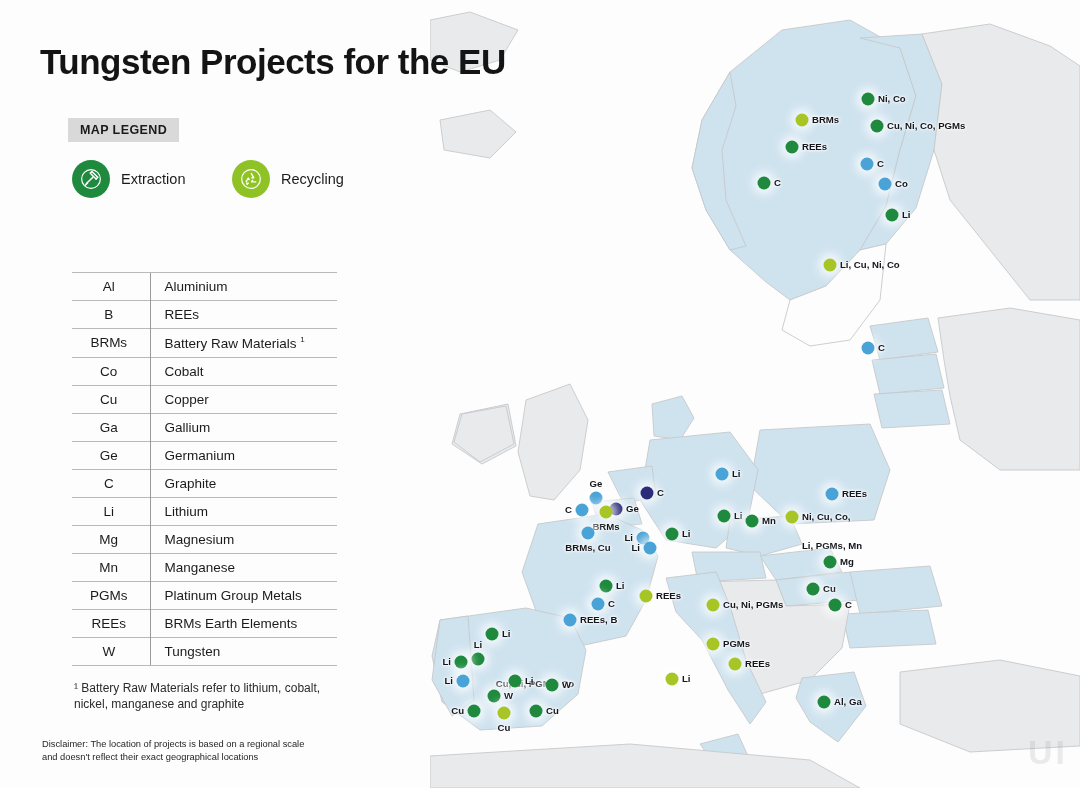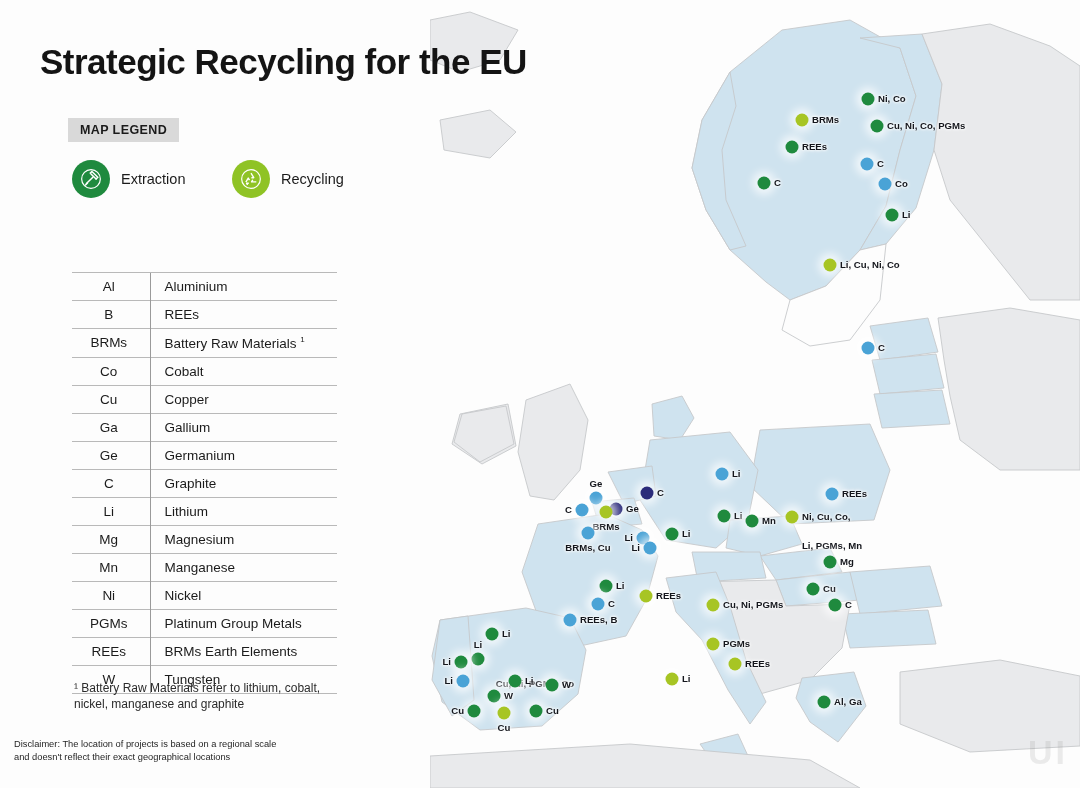--- a/index.html
+++ b/index.html
@@ -60,21 +60,21 @@
   .sup { font-size: 8px; vertical-align: super; }
 
   #abbr-footnote {
     position: absolute; left: 74px; top: 681px;
     width: 280px;
     font-size: 12px; color: #2b2b2b;
     line-height: 1.3;
   }
 
   #disclaimer {
-    position: absolute; left: 14px; top: 738px;
+    position: absolute; left: 42px; top: 738px;
     width: 280px;
     font-size: 9.3px; color: #1f1f1f; line-height: 1.45;
   }
 
   
   #map-wrap {
     position: absolute; left: 430px; top: 0px;
     width: 650px; height: 788px;
     overflow: hidden;
     background: #fdfdfd;
@@ -364,21 +364,21 @@
           <div class="mlabel lab-b">Cu</div>
         </div>
         <div class="marker" style="left: 106px; top: 711px;">
           <div class="dot" style="background: rgb(31, 138, 62);"></div>
           <div class="mlabel lab-r">Cu</div>
         </div>
       </div>
     <div id="watermark">UI</div>
   </div>
 
-  <h1 id="page-title">Strategic Recycling for the EU</h1>
+  <h1 id="page-title">Tungsten Projects for the EU</h1>
 
   <div id="legend-chip">MAP LEGEND</div>
 
   <div id="legend-grid">
 
     <div class="legend-entry">
       <span class="legend-ico" style="background:#1f8a3e">
         <svg width="22" height="22" viewBox="0 0 24 24" fill="none" stroke="#fff" stroke-width="1.6" stroke-linecap="round">
           <circle cx="12" cy="12" r="10.2" stroke-width="1.3"></circle>
           <path d="M7 17 L14 10"></path>
@@ -446,24 +446,20 @@
         </tr>
         <tr>
           <td class="abbr-sym">Mg</td>
           <td class="abbr-name"><span>Magnesium</span></td>
         </tr>
         <tr>
           <td class="abbr-sym">Mn</td>
           <td class="abbr-name"><span>Manganese</span></td>
         </tr>
         <tr>
-          <td class="abbr-sym">Ni</td>
-          <td class="abbr-name"><span>Nickel</span></td>
-        </tr>
-        <tr>
           <td class="abbr-sym">PGMs</td>
           <td class="abbr-name"><span>Platinum Group Metals</span></td>
         </tr>
         <tr>
           <td class="abbr-sym">REEs</td>
           <td class="abbr-name"><span>BRMs Earth Elements</span></td>
         </tr>
         <tr>
           <td class="abbr-sym">W</td>
           <td class="abbr-name"><span>Tungsten</span></td>

